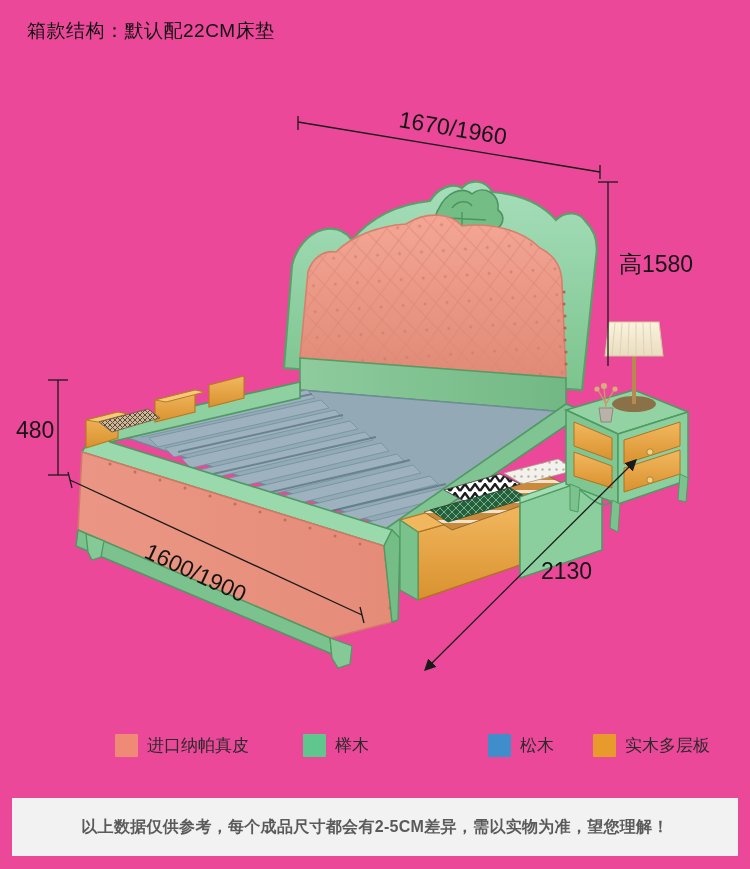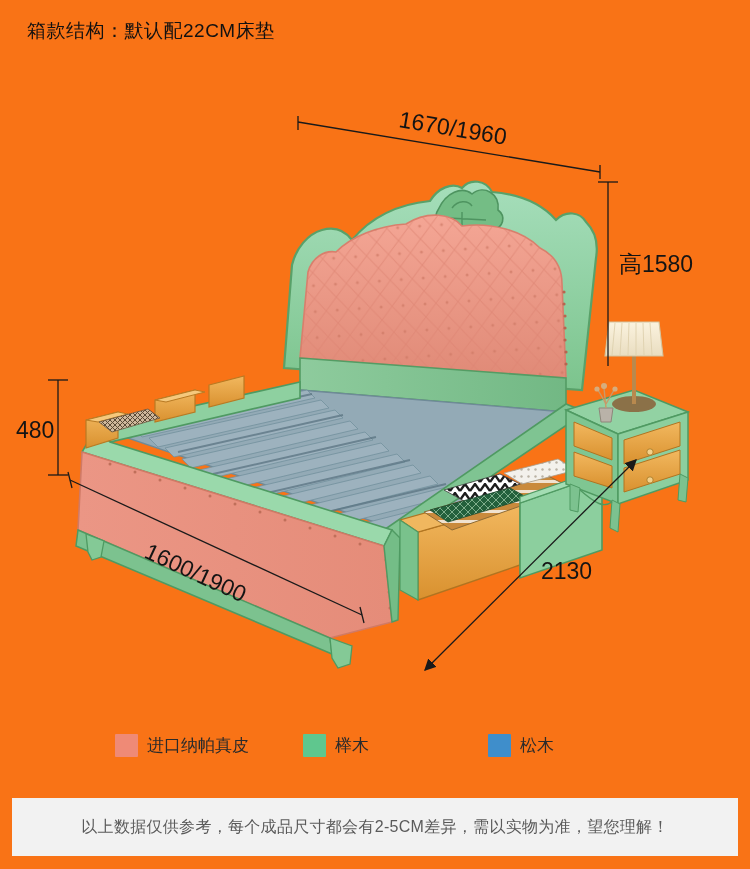--- a/index.html
+++ b/index.html
@@ -7,21 +7,21 @@
     padding: 0;
     background: #ffffff;
   }
   body {
     font-family: "Liberation Sans", "DejaVu Sans", sans-serif;
   }
   #page {
     position: relative;
     width: 750px;
     height: 869px;
-    background: #f97316;
+    background: #ec4899;
     overflow: hidden;
   }
 
   
   #title {
     position: absolute;
     left: 27px;
     top: 18px;
     font-size: 19px;
     color: #111111;
@@ -70,20 +70,21 @@
   #footer {
     position: absolute;
     left: 12px;
     top: 798px;
     width: 726px;
     height: 58px;
     background: #f2f2f2;
     display: flex;
     align-items: center;
     justify-content: center;
+    font-weight: bold;
   }
   #footer-text {
     font-size: 16px;
     color: #5a5a5a;
     letter-spacing: .3px;
     white-space: nowrap;
   }
 </style>
 </head>
 <body>
@@ -372,19 +373,23 @@
       <span class="legend-label">进口纳帕真皮</span>
     </div>
     <div class="legend-item" style="left:303px">
       <span class="legend-swatch" style="background: rgb(95, 199, 142);"></span>
       <span class="legend-label">榉木</span>
     </div>
     <div class="legend-item" style="left:488px">
       <span class="legend-swatch" style="background: rgb(63, 142, 203);"></span>
       <span class="legend-label">松木</span>
     </div>
+    <div class="legend-item" style="left:593px">
+      <span class="legend-swatch" style="background: rgb(232, 154, 43);"></span>
+      <span class="legend-label">实木多层板</span>
+    </div>
   </div>
 
   <div id="footer">
     <span id="footer-text">以上数据仅供参考，每个成品尺寸都会有2-5CM差异，需以实物为准，望您理解！</span>
   </div>
 
 </div>
 
 </body></html>

